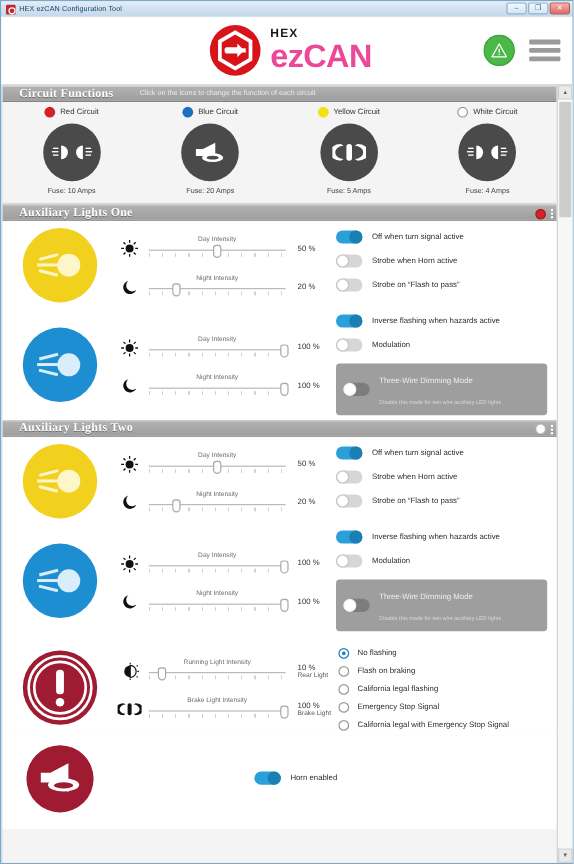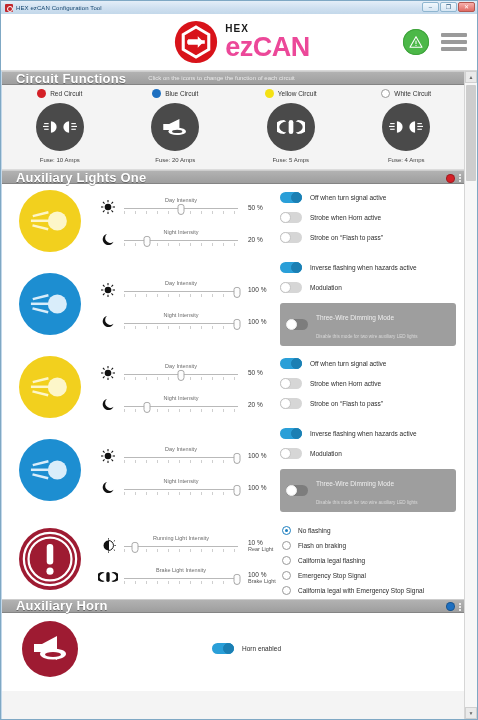--- a/index.html
+++ b/index.html
@@ -86,22 +86,23 @@
   .sb-thumb{position:absolute;left:1px;top:2px;width:10px;height:96px;background:#cdcdcd;border-radius:1px;}
   
   .panel-head {
     background: linear-gradient(180deg,#b2b2b2 0%, #9e9e9e 100%);
     height: 14px; display:flex;align-items:center;
     padding: 0 4px 0 14px; position:relative;
     border-top:1px solid #cdcdcd; border-bottom:1px solid #848484;
   }
   .panel-head.small { }
   .panel-title {
-    font-size: 13px; font-weight: bold; color:#ffffff; letter-spacing:.2px;
+    font-size: 10px; font-weight: bold; color:#ffffff; letter-spacing:.2px;
     text-shadow: 0 1px 0 rgba(0,0,0,.35);
+    font-family: Liberation Serif, serif;
   }
   .panel-hint { font-size:6px; color:#e9e9e9; margin-left:22px; }
   .head-right { position:absolute; right:3px; top:0; height:14px; display:flex;align-items:center;gap:4px;}
   .dot { width:9px;height:9px;border-radius:50%;border:1px solid rgba(0,0,0,.25); }
   .kebab { display:flex;flex-direction:column;gap:1px;}
   .kebab i{display:block;width:2px;height:2px;background:#fff;border-radius:50%;}
   .panel-body { background:#ffffff; }
   
   .cf-body{ background:#f4f4f4; padding:4px 0 6px; border-bottom:1px solid #dcdcdc;}
   .cf-row{ display:flex; }
@@ -491,20 +492,31 @@
               <span class="tw-texts">
                 <span class="tw-title">Three-Wire Dimming Mode</span><br>
                 <span class="tw-sub">Disable this mode for two wire auxiliary LED lights</span>
               </span>
             </div>
           </div>
         </div>
 
       </div>
 
+      <div class="panel-head small">
+        <div class="panel-title">Auxiliary Lights  Two</div>
+        <div class="head-right">
+          <span class="dot" style="background:#ffffff"></span>
+          <span class="kebab">
+              <i></i>
+              <i></i>
+              <i></i>
+            </span>
+        </div>
+      </div>
       <div class="panel-body">
 
         <div class="aux-row">
           <div class="aux-left">
             <div class="lamp" style="background:#f2d01e">
               <svg width="44" height="30" viewBox="0 0 60 40">
                 <circle cx="40" cy="20" r="13" fill="#fdf6c9"></circle>
                 <g fill="#fdf6c9">
                   <rect x="6" y="9" width="22" height="3.4" transform="rotate(-14 17 10)"></rect>
                   <rect x="4" y="18" width="24" height="3.4"></rect>
@@ -741,31 +753,20 @@
               <span class="radio-label">Emergency Stop Signal</span>
             </div>
             <div class="radio-line">
               <span class="radio"></span>
               <span class="radio-label">California legal with Emergency Stop Signal</span>
             </div>
           </div>
         </div>
       </div>
 
-      <div class="panel-head small">
-        <div class="panel-title">Auxiliary Horn</div>
-        <div class="head-right">
-          <span class="dot" style="background:#1d6fc0"></span>
-          <span class="kebab">
-              <i></i>
-              <i></i>
-              <i></i>
-            </span>
-        </div>
-      </div>
       <div class="panel-body">
         <div class="horn-row">
           <div class="horn-left">
             <div class="horn-circle">
               <svg width="40" height="30" viewBox="0 0 40 30">
                 <path d="M4 10 h8 l15 -8 v24 l-15 -8 h-8 z" fill="#fff"></path>
                 <ellipse cx="23" cy="20" rx="13" ry="5.5" fill="#fff"></ellipse>
                 <ellipse cx="23" cy="20.5" rx="8" ry="2.6" fill="#9e1b32"></ellipse>
               </svg>
             </div>

